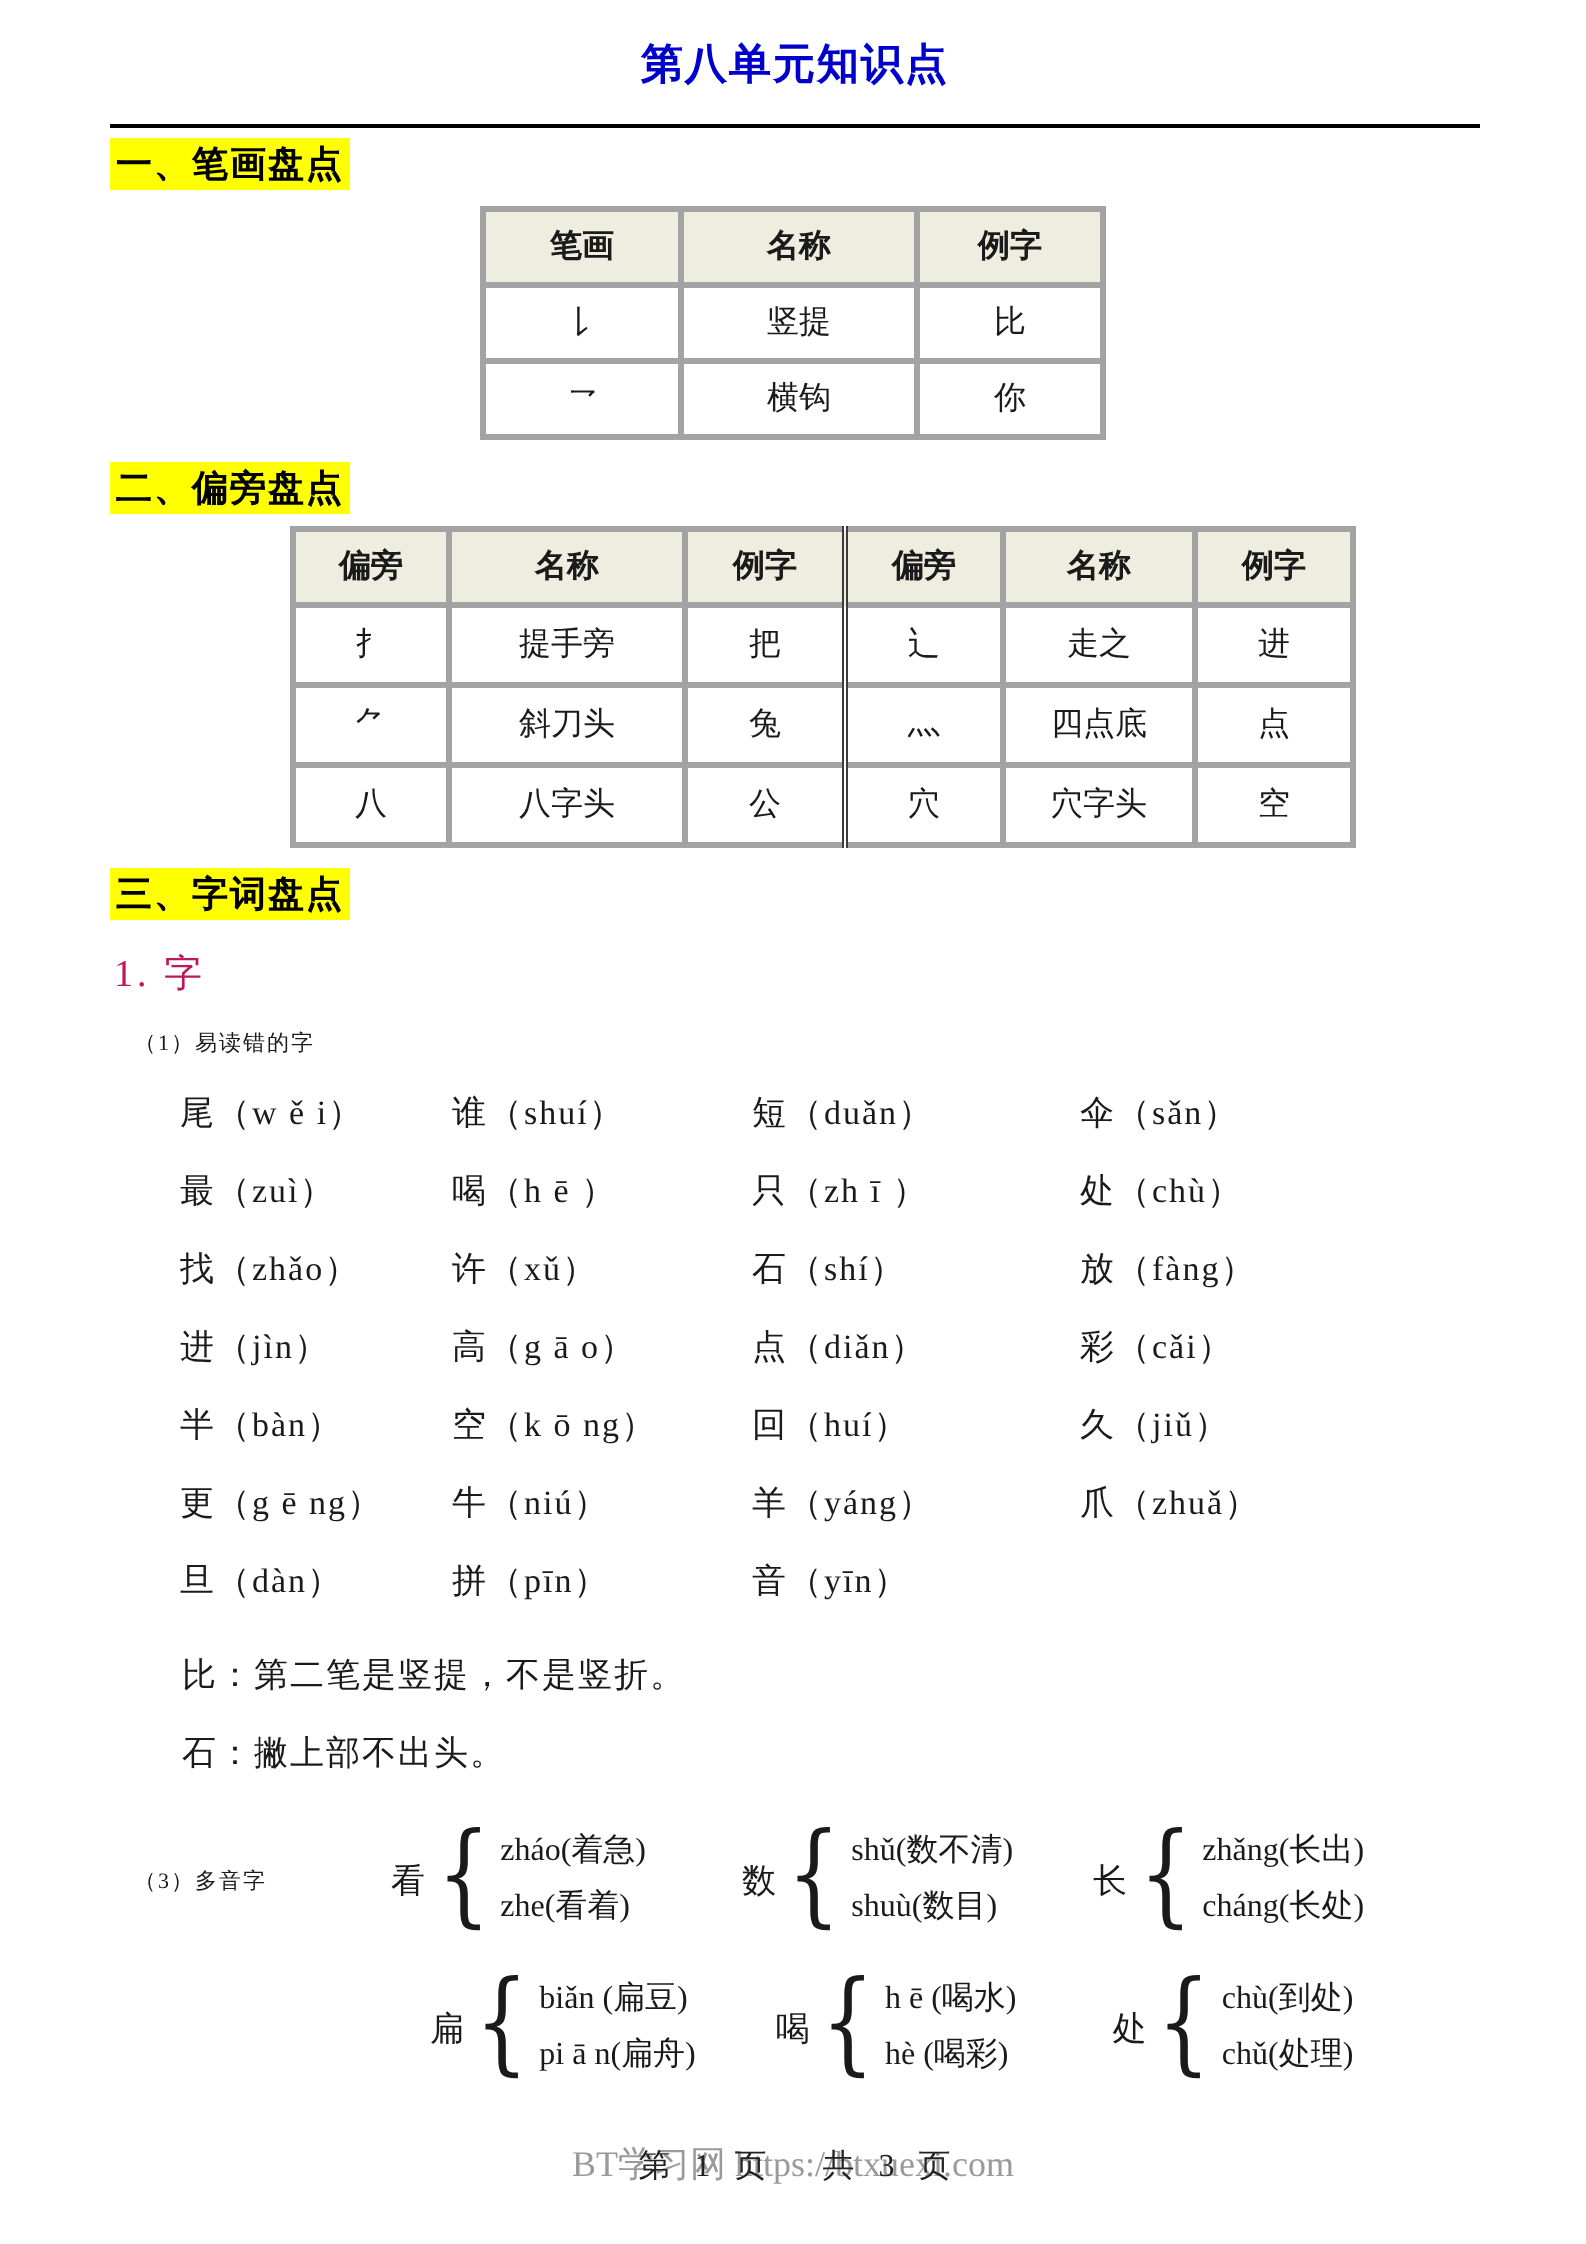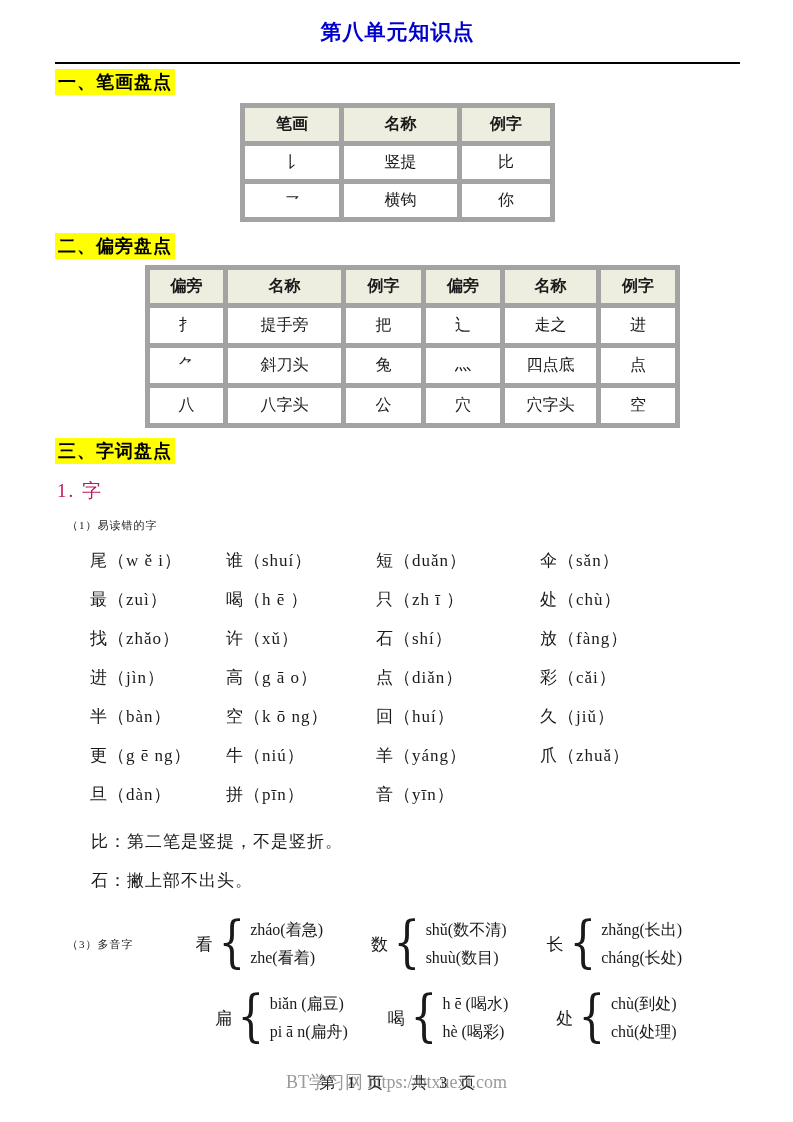--- a/index.html
+++ b/index.html
@@ -23,21 +23,21 @@
     font-weight:bold; font-size:18px; letter-spacing:1px;
     font-family:"Liberation Sans","DejaVu Sans",sans-serif;
     padding:1px 3px;
   }
   .sec1 { margin-top:5px; }
   .sec2 { margin-top:11px; }
   .sec3 { margin-top:10px; }
 
   table { border-collapse:collapse; table-layout:fixed; }
   td, th {
-    border:5px solid #a3a3a3; text-align:center; vertical-align:middle;
+    border:3px solid #a3a3a3; text-align:center; vertical-align:middle;
     font-size:16px; height:38px; padding:0 2px;
   }
   th { background:#eeeee0; font-weight:bold; font-size:16px; }
 
   .stroke-table { width:310px; margin:8px 0 0 185px; }
   .stroke-table col.c1 { width:99px; }
   .stroke-table col.c2 { width:118px; }
   .stroke-table col.c3 { width:93px; }
 
   .radical-table { width:510px; margin:6px 0 0 90px;padding-left:20px; }

